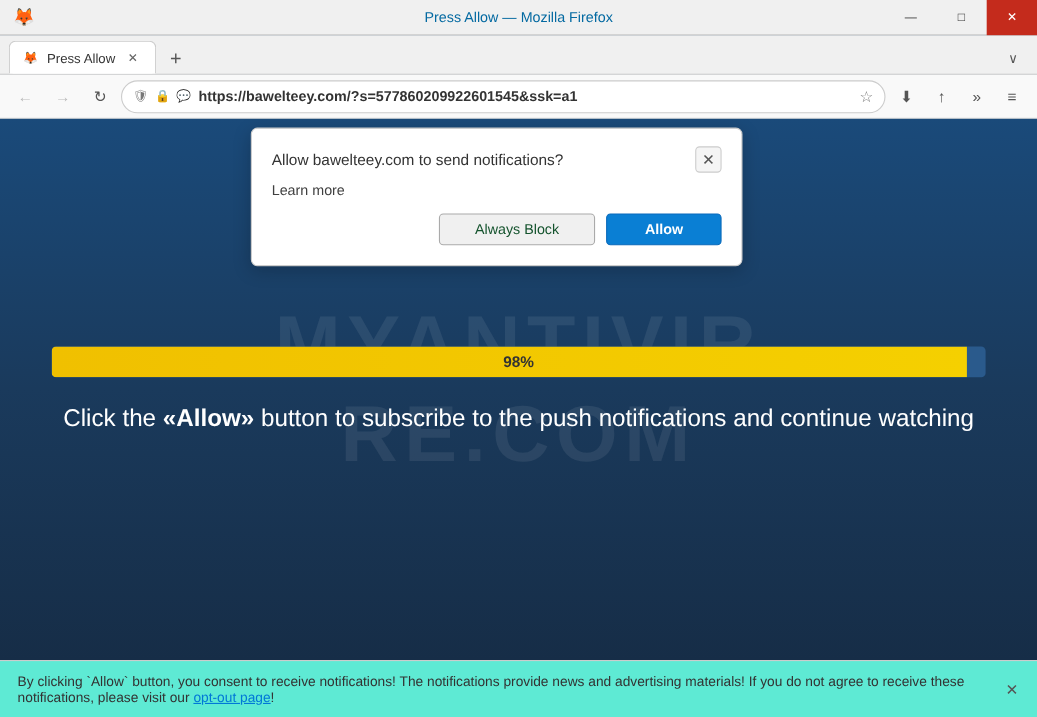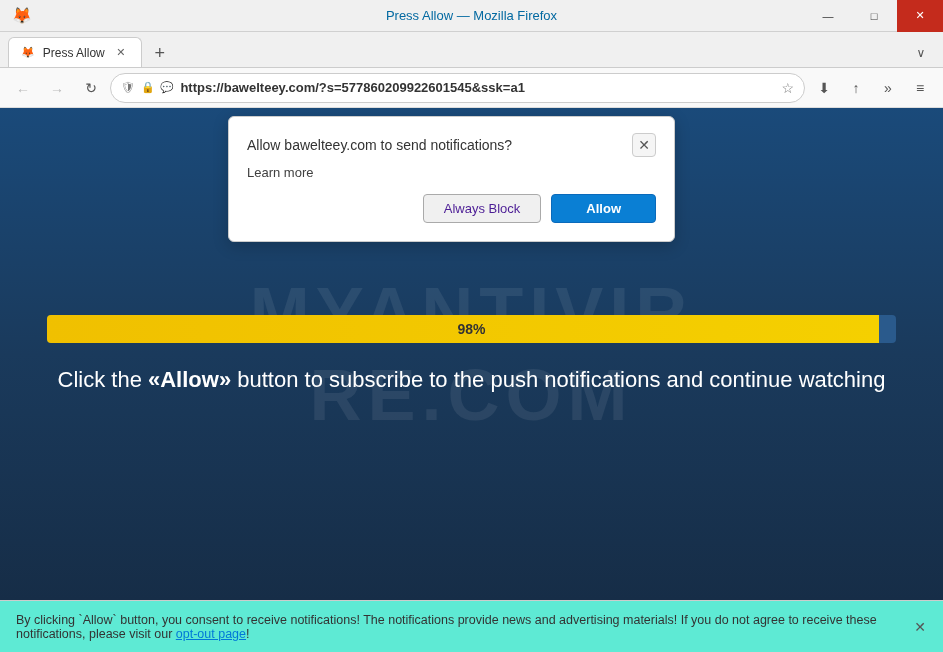--- a/index.html
+++ b/index.html
@@ -301,27 +301,27 @@
       cursor: pointer;
       display: block;
       margin-bottom: 14px;
     }
     .popup-buttons {
       display: flex;
       justify-content: flex-end;
       gap: 10px;
     }
     .btn-always-block {
-      padding: 6px 20px;
+      padding: 6px 32px;
       background: #f0f0f0;
       border: 1px solid #aaa;
       border-radius: 4px;
       font-size: 13px;
       cursor: pointer;
-      color: #4c1d95;
+      color: #14532d;
     }
     .btn-allow {
       padding: 6px 34px;
       background: #0a7fd4;
       border: 1px solid #0a6abb;
       border-radius: 4px;
       font-size: 13px;
       cursor: pointer;
       color: white;
       font-weight: bold;

